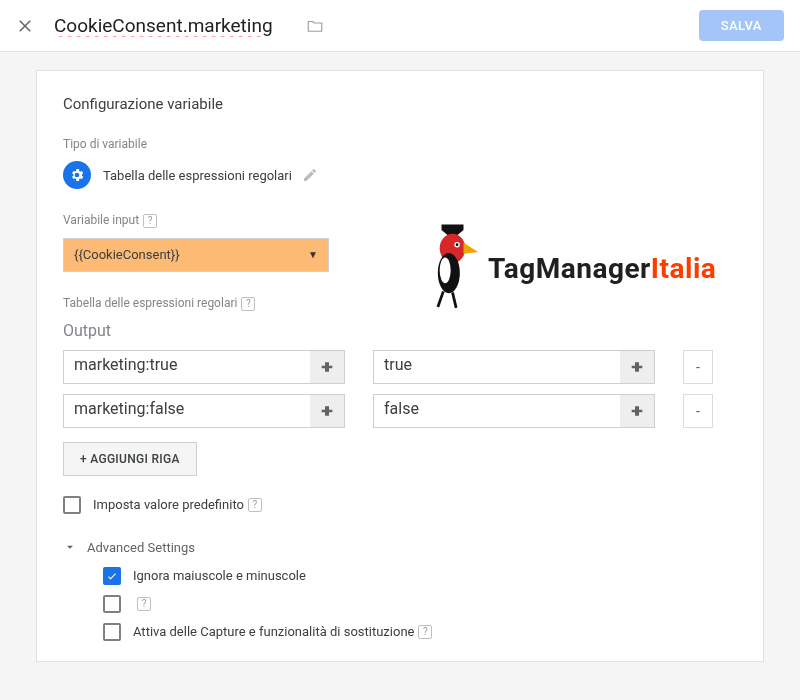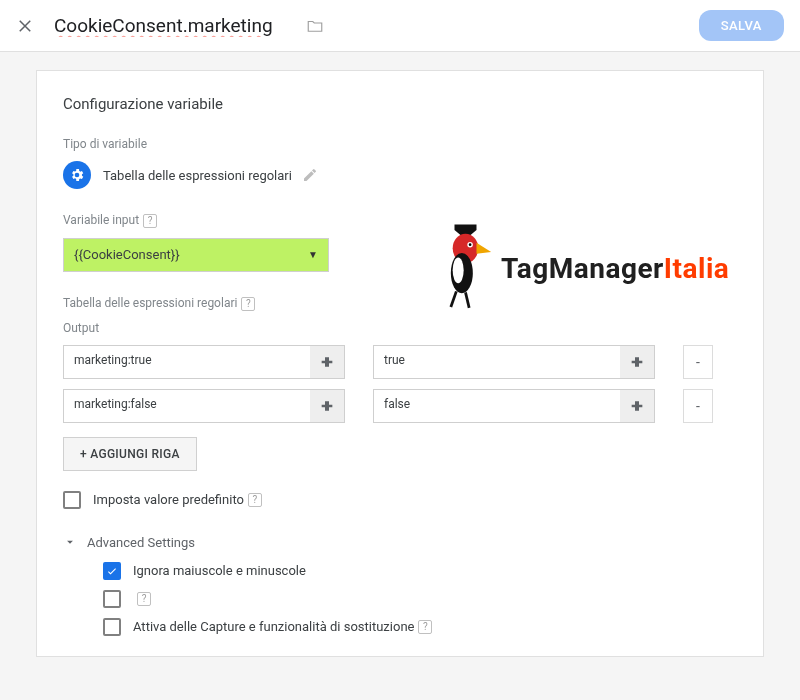--- a/index.html
+++ b/index.html
@@ -3,65 +3,65 @@
 <meta charset="utf-8">
 <style>
 * { box-sizing: border-box; margin: 0; padding: 0; font-family: "Roboto", "Segoe UI", Arial, sans-serif; }
 body { background: #f5f5f5; width: 800px; height: 700px; overflow: hidden; position: relative; }
 
 .topbar { height: 52px; background: #fff; display: flex; align-items: center; padding: 0 16px; border-bottom: 1px solid #e0e0e0; }
 .close-x { width: 18px; height: 18px; color: #5f6368; cursor: pointer; margin-right: 20px; }
 .title-input { font-size: 19px; color: #202124; border: none; outline: none; background: transparent; text-decoration: underline; text-decoration-color: rgba(244,67,54,0.5); text-decoration-style: wavy; text-underline-offset: 3px; width: 240px;}
 .folder-icon { width: 18px; height: 18px; color: #9e9e9e; margin-left: 12px; cursor: pointer; }
 .spacer { flex: 1; }
-.save-btn { background: #a3c5f7; color: #fff; font-size: 13px; font-weight: 500; letter-spacing: 0.5px; border: none; padding: 8px 22px; border-radius: 12px; cursor: pointer; }
+.save-btn { background: #a3c5f7; color: #fff; font-size: 13px; font-weight: 500; letter-spacing: 0.5px; border: none; padding: 8px 22px; border-radius: 4px; cursor: pointer; }
 
 .panel { margin: 18px 36px 0 36px; background: #fff; border: 1px solid #e0e0e0; padding: 24px 26px 20px 26px; position: relative; }
 .panel-title { font-size: 15px; color: #3c4043; margin-bottom: 24px; }
 
 .section-label { font-size: 12px; color: #80868b; margin-bottom: 10px; }
 
 .vartype-row { display: flex; align-items: center; margin-bottom: 24px; }
 .gear-circle { width: 28px; height: 28px; background: #1a73e8; border-radius: 50%; display: flex; align-items: center; justify-content: center; margin-right: 12px; }
 .gear-circle svg { width: 16px; height: 16px; fill: #fff; }
 .vartype-text { font-size: 13px; color: #3c4043; margin-right: 10px; }
 .pencil { width: 16px; height: 16px; color: #bdbdbd; cursor: pointer; }
 
 .help { display:inline-flex; width:14px; height:14px; border:1px solid #c0c0c0; border-radius:2px; font-size:10px; color:#9e9e9e; align-items:center; justify-content:center; margin-left:4px; vertical-align:middle; }
 
-.select-box { border: 1px solid #cfcfcf; height: 34px; width: 266px; display: flex; align-items: center; padding: 0 10px; font-size: 13px; color: #3c4043; background:#bef264; cursor:pointer; justify-content: space-between; margin-bottom: 24px;}
+.select-box { border: 1px solid #cfcfcf; height: 34px; width: 266px; display: flex; align-items: center; padding: 0 10px; font-size: 13px; color: #3c4043; background:#fdba74; cursor:pointer; justify-content: space-between; margin-bottom: 24px;}
 .select-box .caret { font-size: 10px; color:#333; }
 .table-header { display: flex; margin-top: 6px; }
 .col-p { font-size: 12px; color:#80868b; width: 310px; }
-.col-o { font-size: 12px; color:#80868b; }
+.col-o { font-size: 16px; color:#80868b; }
 
 .row { display:flex; align-items:center; margin-top: 10px; }
 .field-wrap { position:relative; margin-right: 28px; }
-.field-wrap input { width: 282px; height:34px; border:1px solid #cfcfcf; padding: 0 34px 4px 10px; font-size:12px; color:#3c4043; }
+.field-wrap input { width: 282px; height:34px; border:1px solid #cfcfcf; padding: 0 34px 4px 10px; font-size:16px; color:#3c4043; }
 .brick { position:absolute; right:1px; top:1px; width:34px; height:32px; background:#eeeeee; display:flex; align-items:center; justify-content:center; cursor:pointer; }
 .brick svg { width:16px; height:16px; fill:#5f6368; }
 .remove-btn { width:30px; height:34px; border:1px solid #dcdcdc; background:#fff; font-size:14px; color:#5f6368; cursor:pointer; margin-left: 0; }
 
 .add-row-btn { margin-top: 14px; height:34px; padding:0 16px; border:1px solid #d0d0d0; background:#f5f5f5; font-size:12px; font-weight:500; color:#3c4043; cursor:pointer; letter-spacing:0.3px; }
 
 .check-row { display:flex; align-items:center; margin-top: 20px; }
 .checkbox { width:18px; height:18px; border:2px solid #808080; border-radius:2px; margin-right:12px; cursor:pointer; display:flex; align-items:center; justify-content:center; background:#fff; }
 .checkbox.checked { background:#1a73e8; border-color:#1a73e8; }
 .checkbox.checked svg { width:12px; height:12px; fill:#fff; }
 .check-label { font-size:13px; color:#3c4043; }
 
 .adv-header { display:flex; align-items:center; margin-top: 26px; cursor:pointer; }
 .adv-chevron { width:14px; height:14px; color:#5f6368; margin-right: 10px; }
 .adv-title { font-size:13px; color:#5f6368; }
 
 .adv-body { margin-left: 40px; margin-top: 12px; }
 .adv-body .check-row { margin-top: 10px; }
 
 
-.logo { position:absolute; left:401px; top:150px; display:flex; align-items:center; pointer-events:none; }
+.logo { position:absolute; left:388px; top:150px; display:flex; align-items:center; pointer-events:none; }
 .logo-text { font-size:28px; font-weight:700; color:#202020; letter-spacing:0.5px; }
 .logo-text .orange { color:#ff3c00; }
 .bird { width:55px; height:95px; margin-right:8px; }
 </style>
 </head>
 <body>
 
 <div class="topbar">
   <svg class="close-x" viewBox="0 0 24 24">
       <path stroke="currentColor" stroke-width="2" fill="none" d="M5 5l14 14M19 5L5 19"></path>

